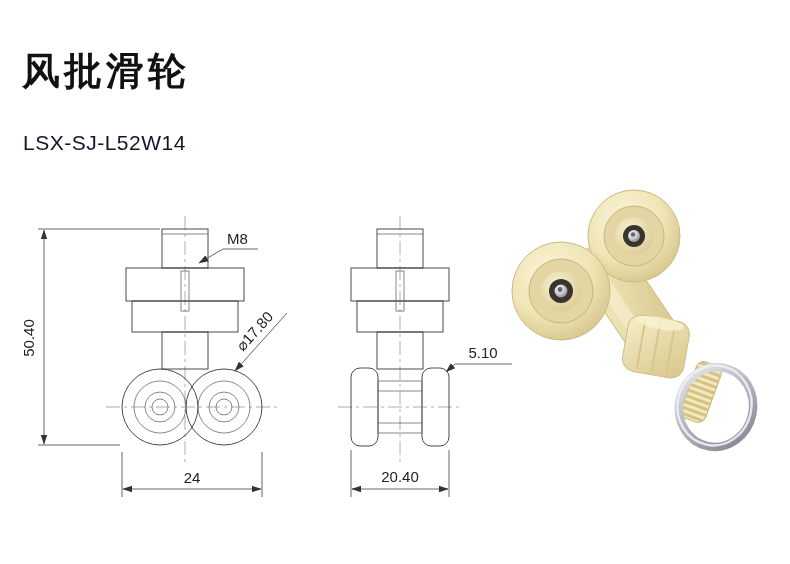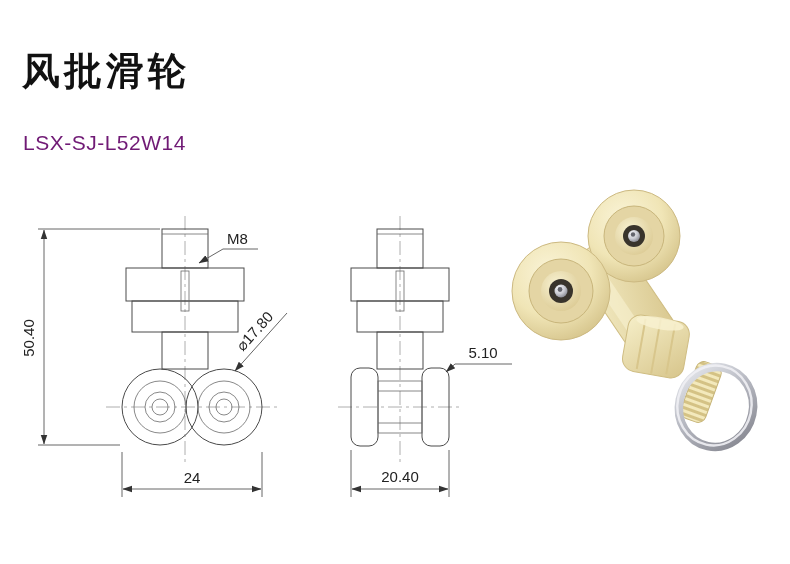--- a/index.html
+++ b/index.html
@@ -1,20 +1,20 @@
 <!DOCTYPE html>
 <html><head>
 <meta charset="utf-8">
 <style>
   html,body{margin:0;padding:0;background:#ffffff;}
   .page{position:relative;width:790px;height:564px;background:#ffffff;overflow:hidden;
         font-family:"Liberation Sans","DejaVu Sans",sans-serif;color:#111;}
   .title{position:absolute;left:22px;top:46px;font-size:38px;font-weight:700;
          letter-spacing:4px;color:#111;}
-  .model{position:absolute;left:23px;top:131px;font-size:21px;color:#701a75;letter-spacing:.5px;}
+  .model{position:absolute;left:23px;top:131px;font-size:21px;color:#0f172a;letter-spacing:.5px;}
   svg.stage{position:absolute;left:0;top:0;}
   .dim{font-size:15px;fill:#222;font-family:"Liberation Sans","DejaVu Sans",sans-serif;}
   .ln{stroke:#4a4a4a;stroke-width:1;fill:none;}
   .ln2{stroke:#6a6a6a;stroke-width:.8;fill:none;}
   .dimln{stroke:#555;stroke-width:.9;fill:none;}
   .cl{stroke:#9a9a9a;stroke-width:.8;fill:none;stroke-dasharray:14 4 3 4;}
 </style>
 </head>
 <body>
 

